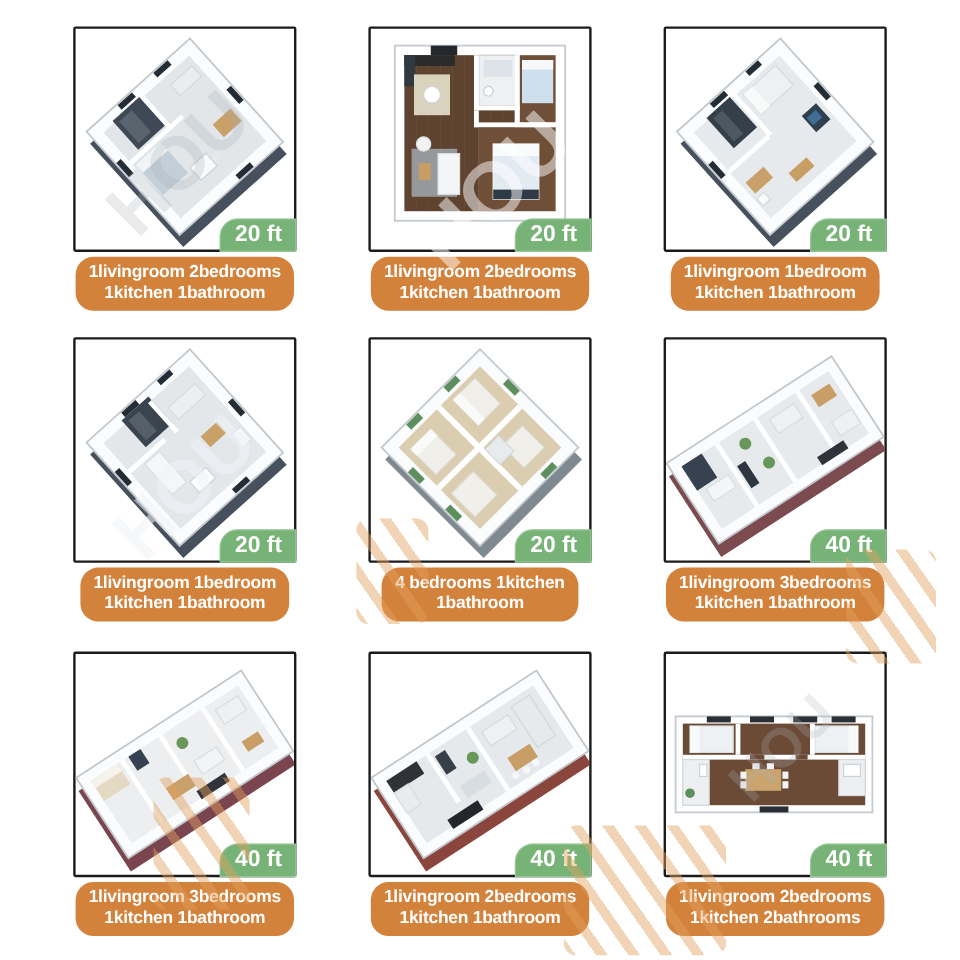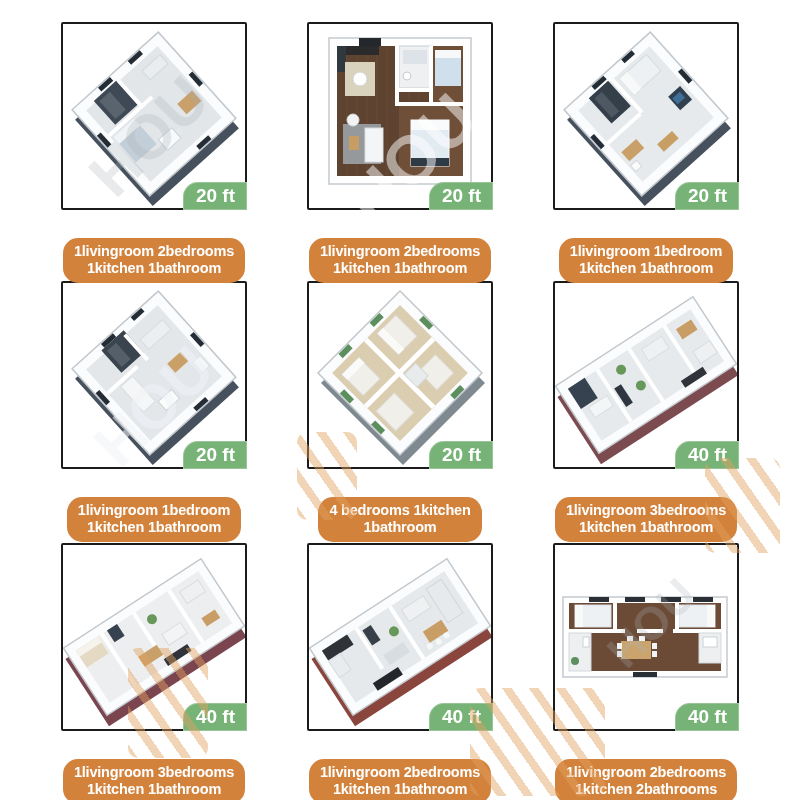--- a/index.html
+++ b/index.html
@@ -15,21 +15,21 @@
   .imgbox svg{display:block;width:182px;height:184px;}
   .badge{
     position:absolute;right:-2px;bottom:-2px;z-index:3;
     background:var(--badge-bg,#77b377);color:var(--badge-text,#fff);
     font-weight:bold;font-size:19px;line-height:1;
     padding:4px 12px 5px 13px;border-radius:15px 0 0 0;
     box-shadow:inset 0 0 0 1px rgba(255,255,255,.25);
     margin-top:16px;
   }
   .label{
-    display:inline-block;margin-top:28px;z-index:2;position:relative;
+    display:inline-block;margin-top:4px;z-index:2;position:relative;
     background:var(--label-bg,#d3823c);color:var(--label-text,#fff);
     font-weight:bold;font-size:14.5px;line-height:1.18;letter-spacing:-0.2px;
     padding:5px 11px 6px;border-radius:15px;white-space:nowrap;
   }
   .wm{position:absolute;z-index:5;pointer-events:none;}
   .wm-text{font-weight:bold;transform-origin:left top;}
   .wm-hatch{
     background:repeating-linear-gradient(55deg, rgba(225,160,92,0.45) 0 8px, rgba(225,160,92,0) 8px 22px);
     border-radius:10px;
   }

